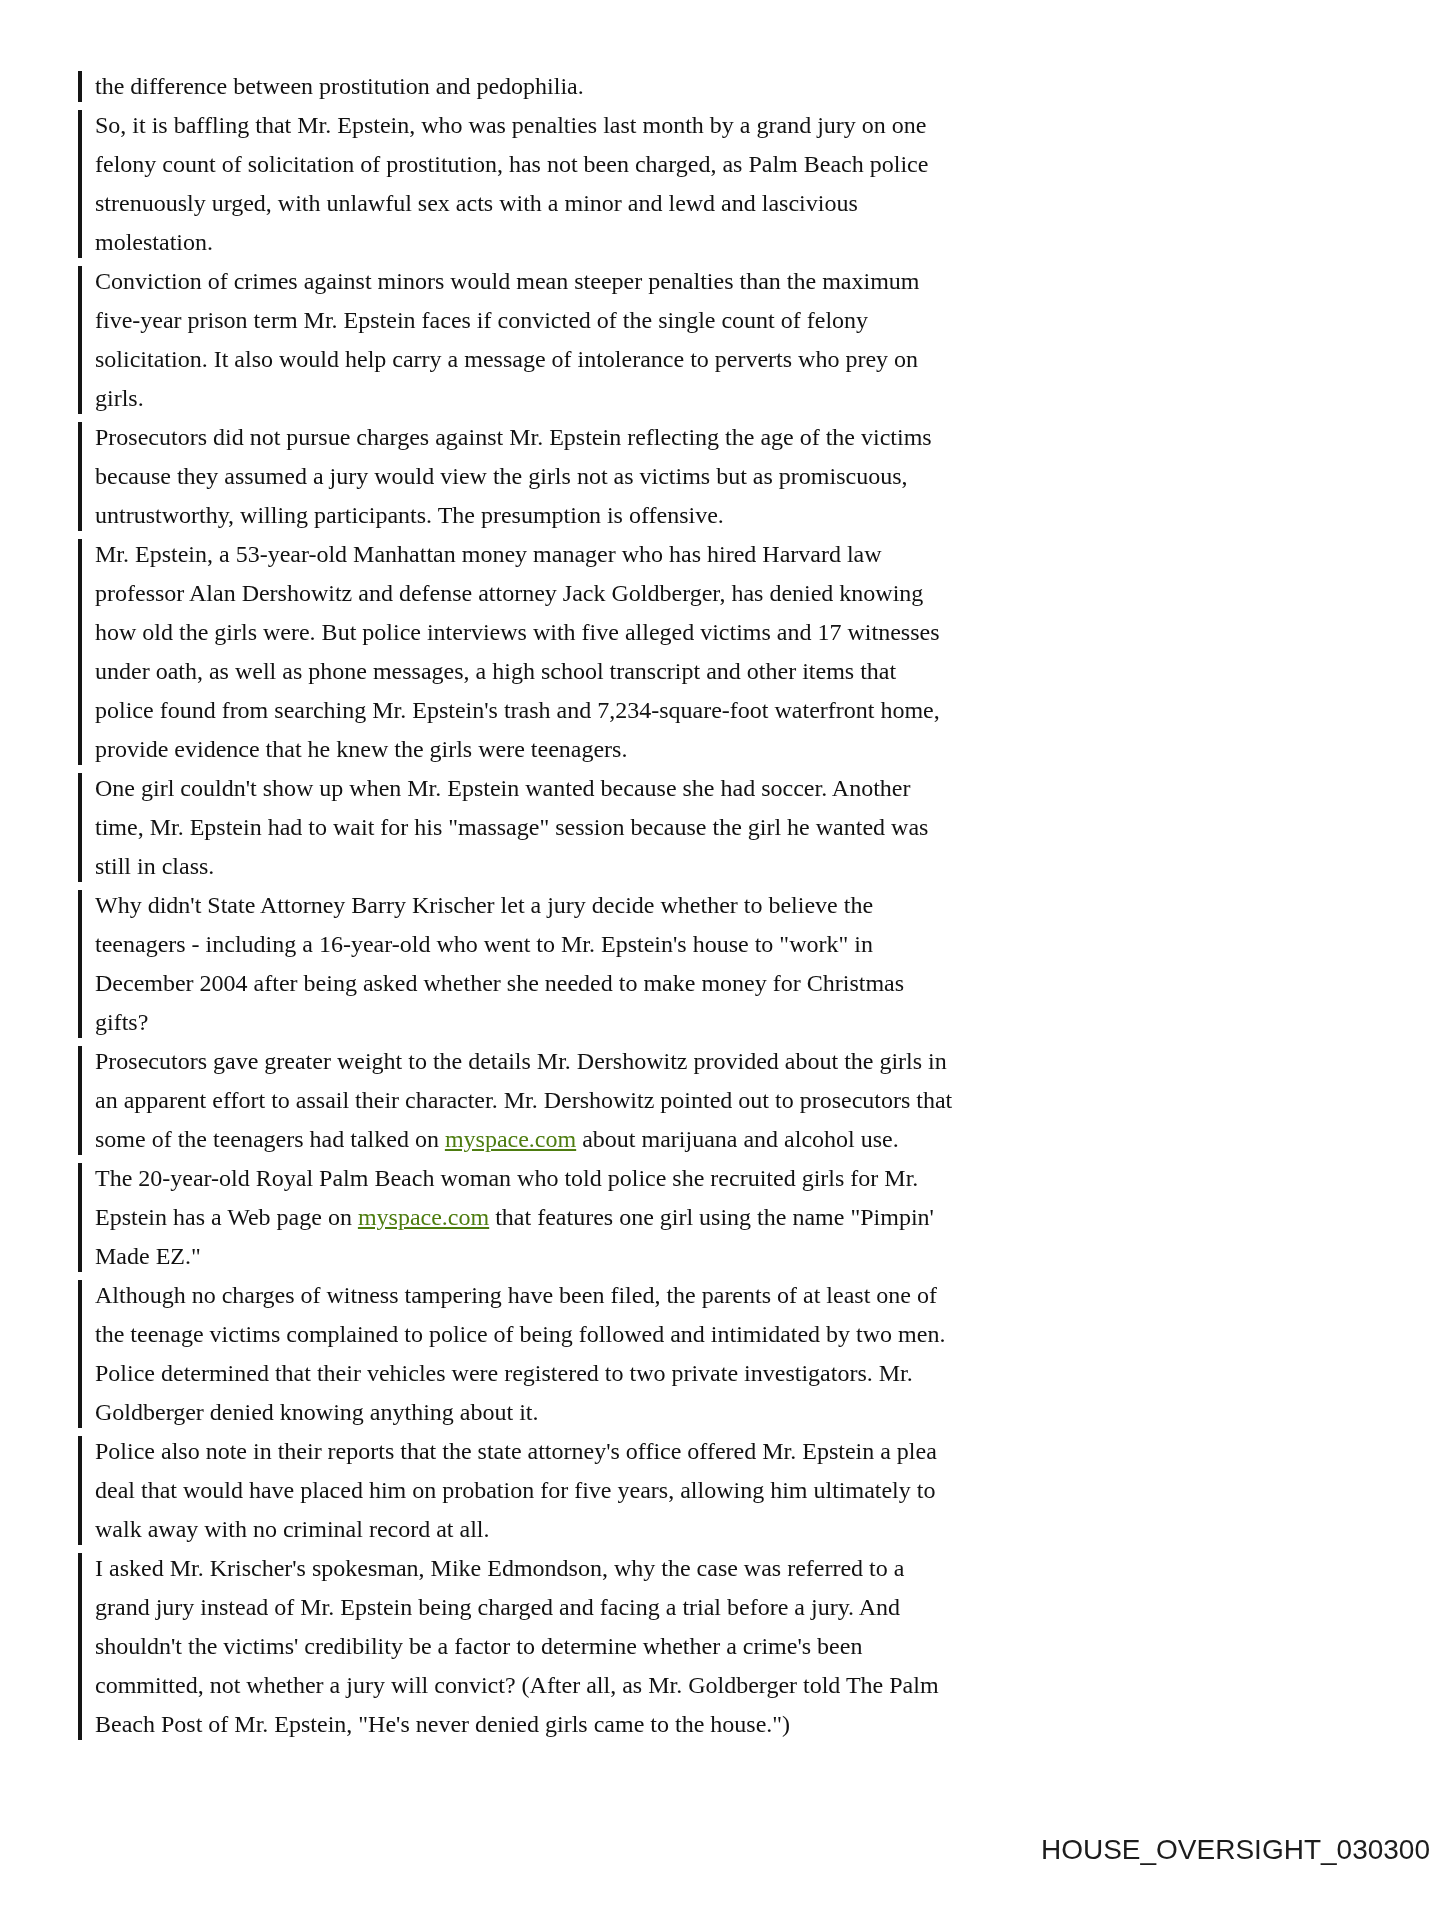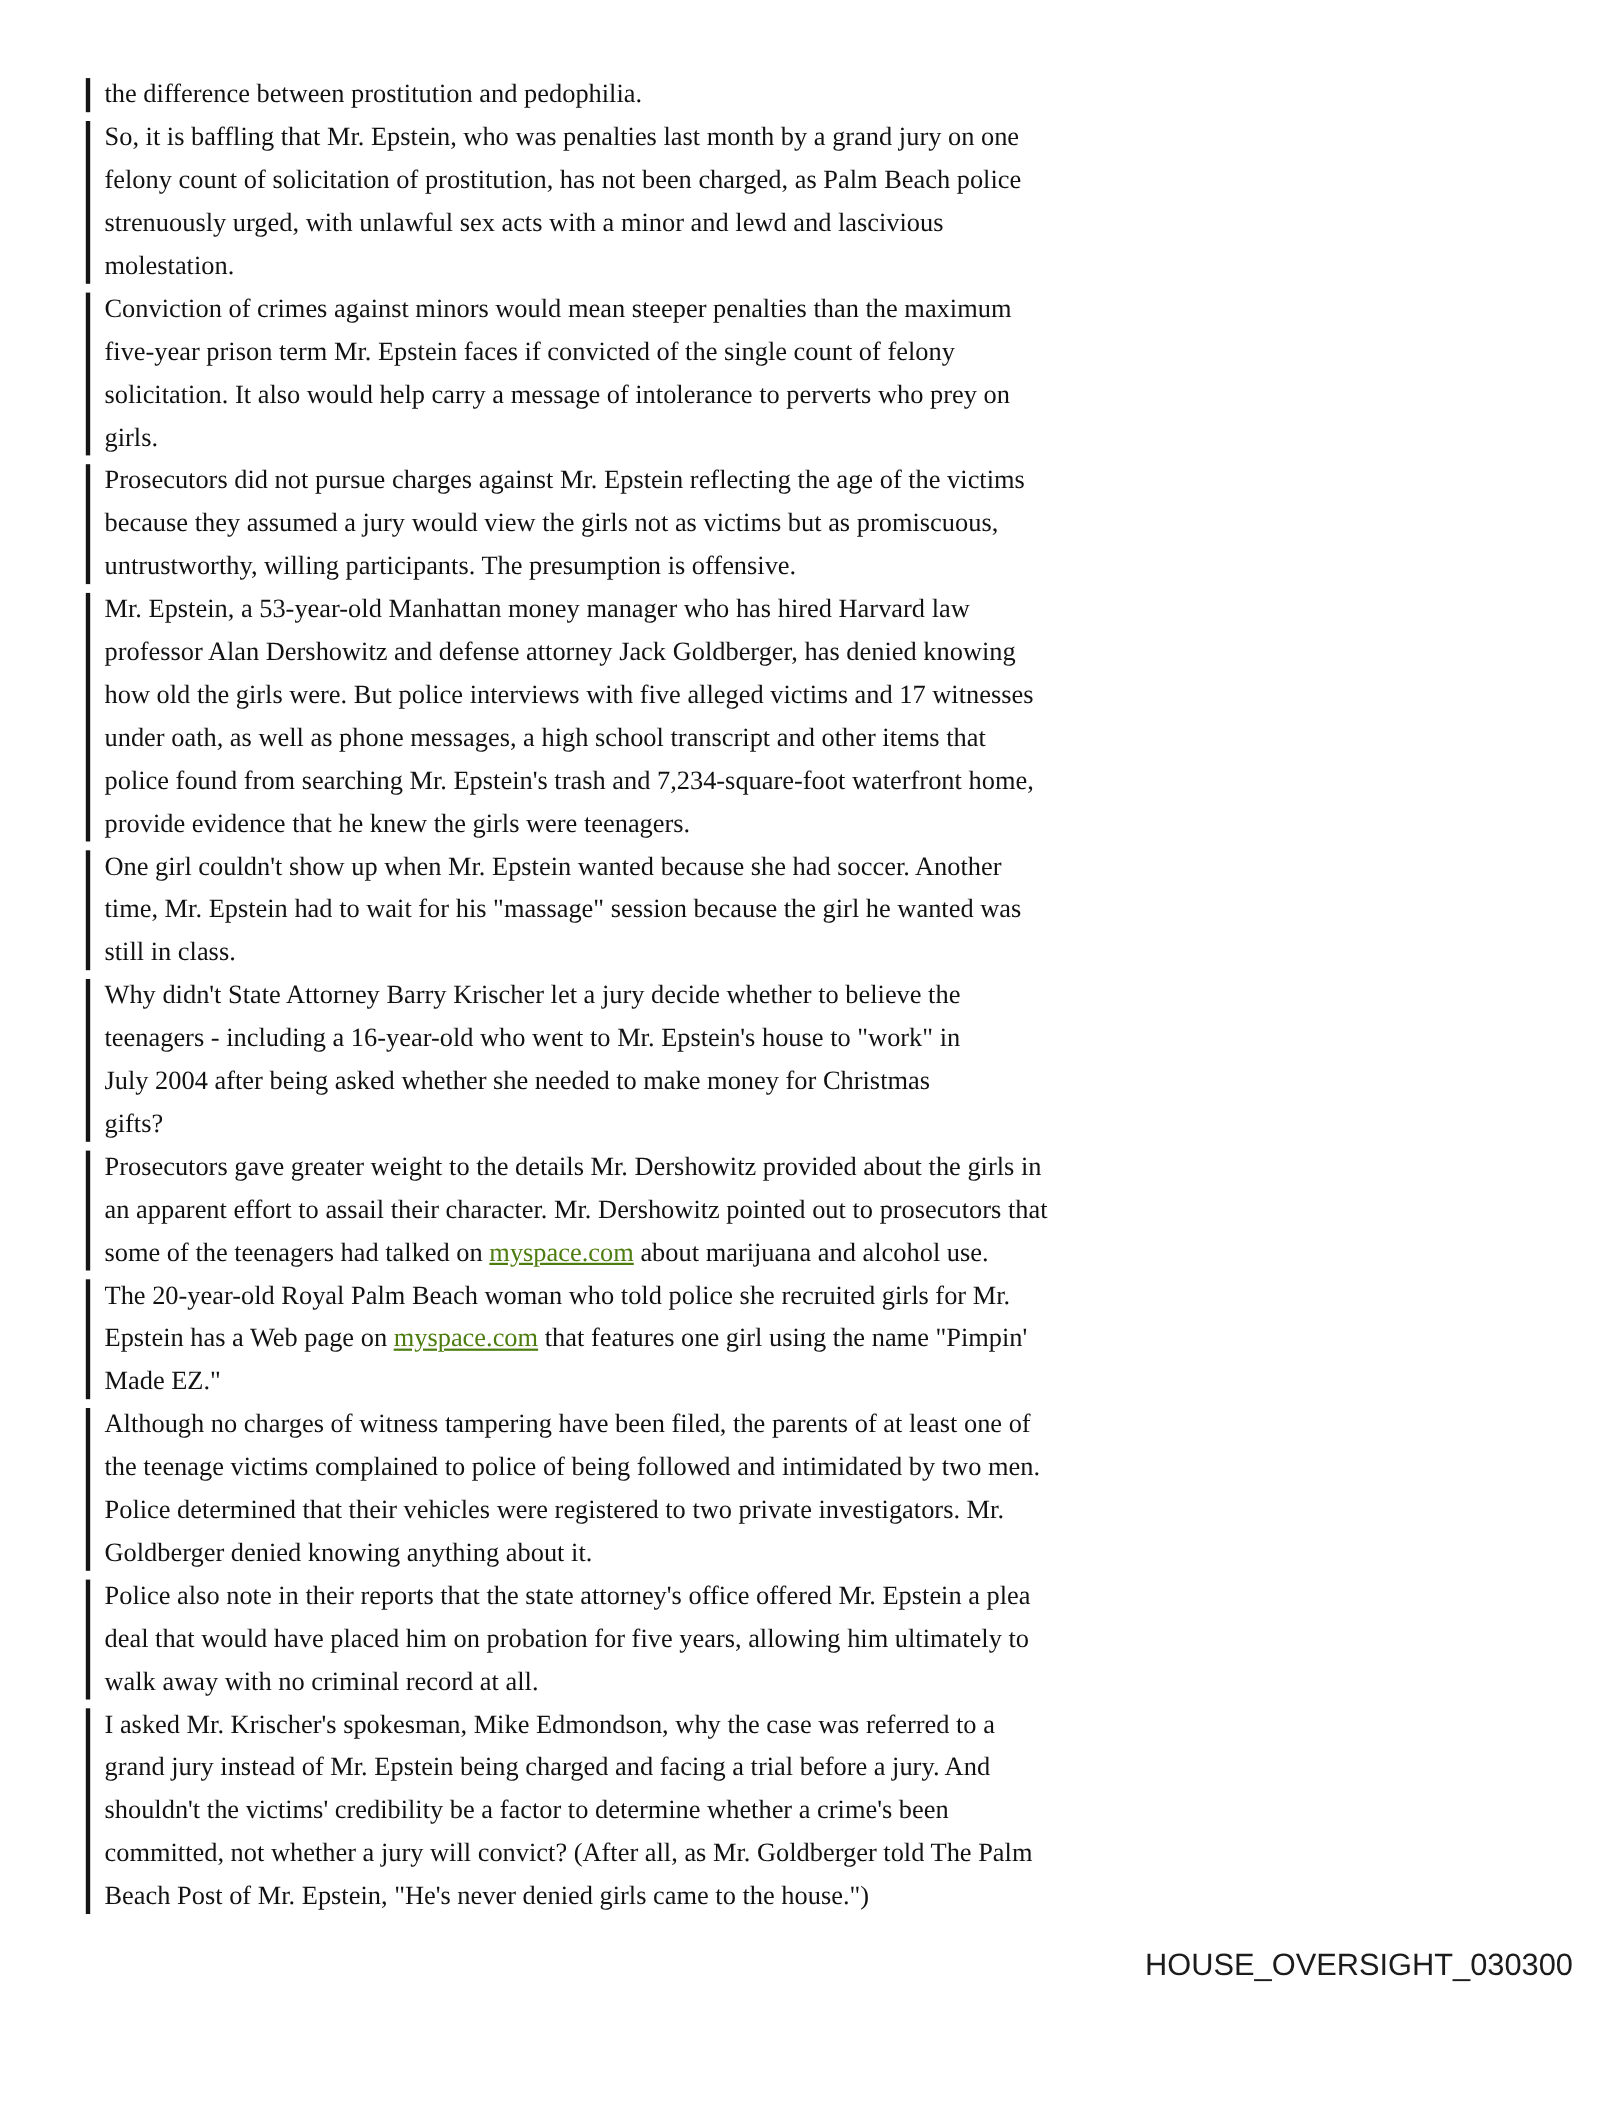--- a/index.html
+++ b/index.html
@@ -40,21 +40,21 @@
     width: 4px;
     background: #151515;
   }
   .link {
     color: #4d7c0f;
     text-decoration: underline;
     cursor: pointer;
   }
   #footer {
     position: absolute;
-    top: 1770px;
+    top: 1834px;
     right: 23px;
     font-family: "Liberation Sans", "DejaVu Sans", sans-serif;
     font-size: 28px;
     color: #1c1c1c;
     white-space: nowrap;
   }
 </style>
 </head>
 <body>
 
@@ -68,21 +68,21 @@
 because they assumed a jury would view the girls not as victims but as promiscuous,
 untrustworthy, willing participants. The presumption is offensive.</span></p><p><span>Mr. Epstein, a 53-year-old Manhattan money manager who has hired Harvard law
 professor Alan Dershowitz and defense attorney Jack Goldberger, has denied knowing
 how old the girls were. But police interviews with five alleged victims and 17 witnesses
 under oath, as well as phone messages, a high school transcript and other items that
 police found from searching Mr. Epstein's trash and 7,234-square-foot waterfront home,
 provide evidence that he knew the girls were teenagers.</span></p><p><span>One girl couldn't show up when Mr. Epstein wanted because she had soccer. Another
 time, Mr. Epstein had to wait for his "massage" session because the girl he wanted was
 still in class.</span></p><p><span>Why didn't State Attorney Barry Krischer let a jury decide whether to believe the
 teenagers - including a 16-year-old who went to Mr. Epstein's house to "work" in
-July 2004 after being asked whether she needed to make money for Christmas
+December 2004 after being asked whether she needed to make money for Christmas
 gifts?</span></p><p><span>Prosecutors gave greater weight to the details Mr. Dershowitz provided about the girls in
 an apparent effort to assail their character. Mr. Dershowitz pointed out to prosecutors that
 some of the teenagers had talked on </span><span class="link">myspace.com</span><span> about marijuana and alcohol use.</span></p><p><span>The 20-year-old Royal Palm Beach woman who told police she recruited girls for Mr.
 Epstein has a Web page on </span><span class="link">myspace.com</span><span> that features one girl using the name "Pimpin'
 Made EZ."</span></p><p><span>Although no charges of witness tampering have been filed, the parents of at least one of
 the teenage victims complained to police of being followed and intimidated by two men.
 Police determined that their vehicles were registered to two private investigators. Mr.
 Goldberger denied knowing anything about it.</span></p><p><span>Police also note in their reports that the state attorney's office offered Mr. Epstein a plea
 deal that would have placed him on probation for five years, allowing him ultimately to
 walk away with no criminal record at all.</span></p><p><span>I asked Mr. Krischer's spokesman, Mike Edmondson, why the case was referred to a

